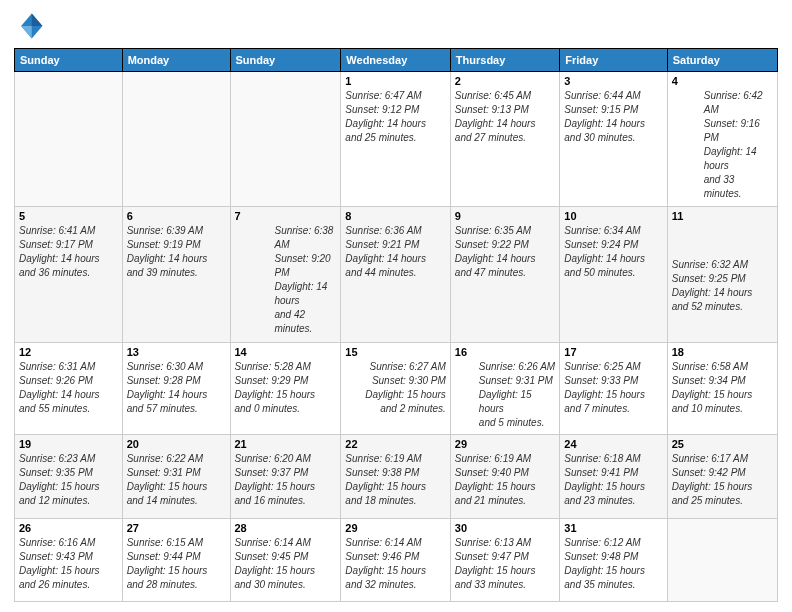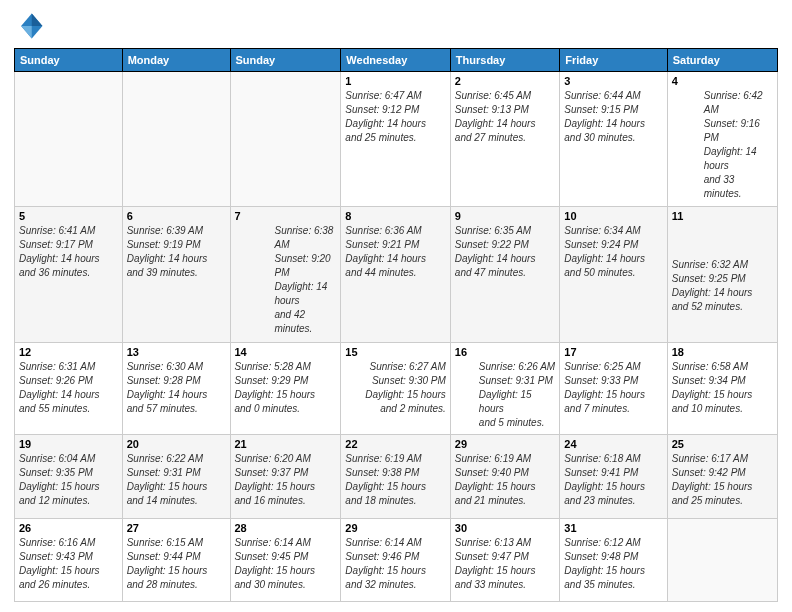--- a/index.html
+++ b/index.html
@@ -258,21 +258,21 @@
             <div class="day-num">18</div>
             <div class="day-info" style="white-space: pre-line;">Sunrise: 6:58 AM
 Sunset: 9:34 PM
 Daylight: 15 hours
 and 10 minutes.</div>
           </td>
         </tr>
         <tr>
           <td>
             <div class="day-num">19</div>
-            <div class="day-info" style="white-space: pre-line;">Sunrise: 6:04 AM
+            <div class="day-info" style="white-space: pre-line;">Sunrise: 6:23 AM
 Sunset: 9:35 PM
 Daylight: 15 hours
 and 12 minutes.</div>
           </td>
           <td>
             <div class="day-num">20</div>
             <div class="day-info" style="white-space: pre-line;">Sunrise: 6:22 AM
 Sunset: 9:31 PM
 Daylight: 15 hours
 and 14 minutes.</div>

